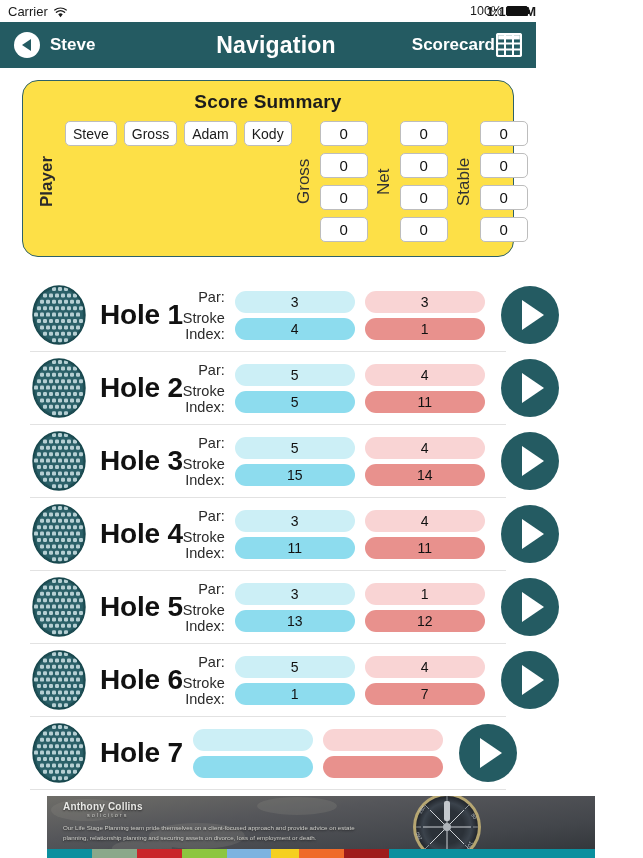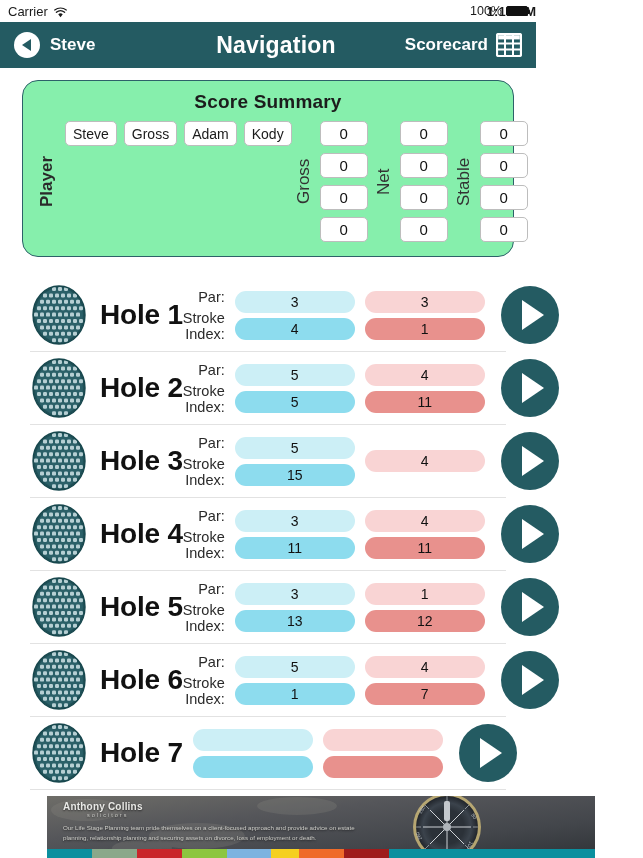--- a/index.html
+++ b/index.html
@@ -40,29 +40,29 @@
   .back-tri {
     width:0; height:0;
     border-top:6.5px solid transparent; border-bottom:6.5px solid transparent;
     border-right:9px solid #245b62; margin-right:2px;
   }
   .nav-back-label { color:#fff; font-size:17px; font-weight:bold; }
   .nav-title {
     position:absolute; left:16px; right:0; text-align:center;
     color:#fff; font-size:23px; font-weight:bold; letter-spacing:0.2px;
   }
-  .nav-right { margin-left:auto; display:flex; align-items:center; gap:8px; z-index:2; cursor:pointer;}
+  .nav-right { margin-left:auto; display:flex; align-items:center; gap:1px; z-index:2; cursor:pointer;}
   .nav-right-label { color:#fff; font-size:17px; font-weight:bold;}
   .grid-icon { width:26px; height:24px; }
 
   
   .summary-wrap { padding: 12px 22px 0 22px; }
   .summary-card {
     border:1.5px solid #2d6169; border-radius:16px;
-    background:#86efac; padding:10px 12px 14px 12px;
+    background:#fde047; padding:10px 12px 14px 12px;
   }
   .summary-title {
     text-align:center; font-size:19px; font-weight:bold; color:#1c1c1c;
     margin-bottom:8px; letter-spacing:0.2px;
   }
   .summary-body { display:flex; align-items:stretch; }
   .rot-label {
     writing-mode: vertical-rl; transform: rotate(180deg);
     font-size:17px; font-weight:bold; color:#2a2a2a;
     display:flex; align-items:center; justify-content:center;
@@ -450,20 +450,21 @@
       <div class="labels">
         <span>Par:</span>
         <span>Stroke Index:</span>
       </div>
       <div class="pillcol">
         <div class="pill blue-lt">5</div>
         <div class="pill blue-dk">15</div>
       </div>
       <div class="pillcol">
         <div class="pill pink-lt">4</div>
+        <div class="pill pink-dk">14</div>
       </div>
     </div>
     <div class="play-btn">
       <span class="play-tri"></span>
     </div>
       </div>
       <div class="hole-row">
     <span class="ball"><svg viewBox="0 0 58 62" width="58" height="62">
     <ellipse cx="29" cy="31" rx="26" ry="29" fill="#1f5057"></ellipse>
     <ellipse cx="29" cy="31" rx="24" ry="27" fill="#2b6068"></ellipse>

